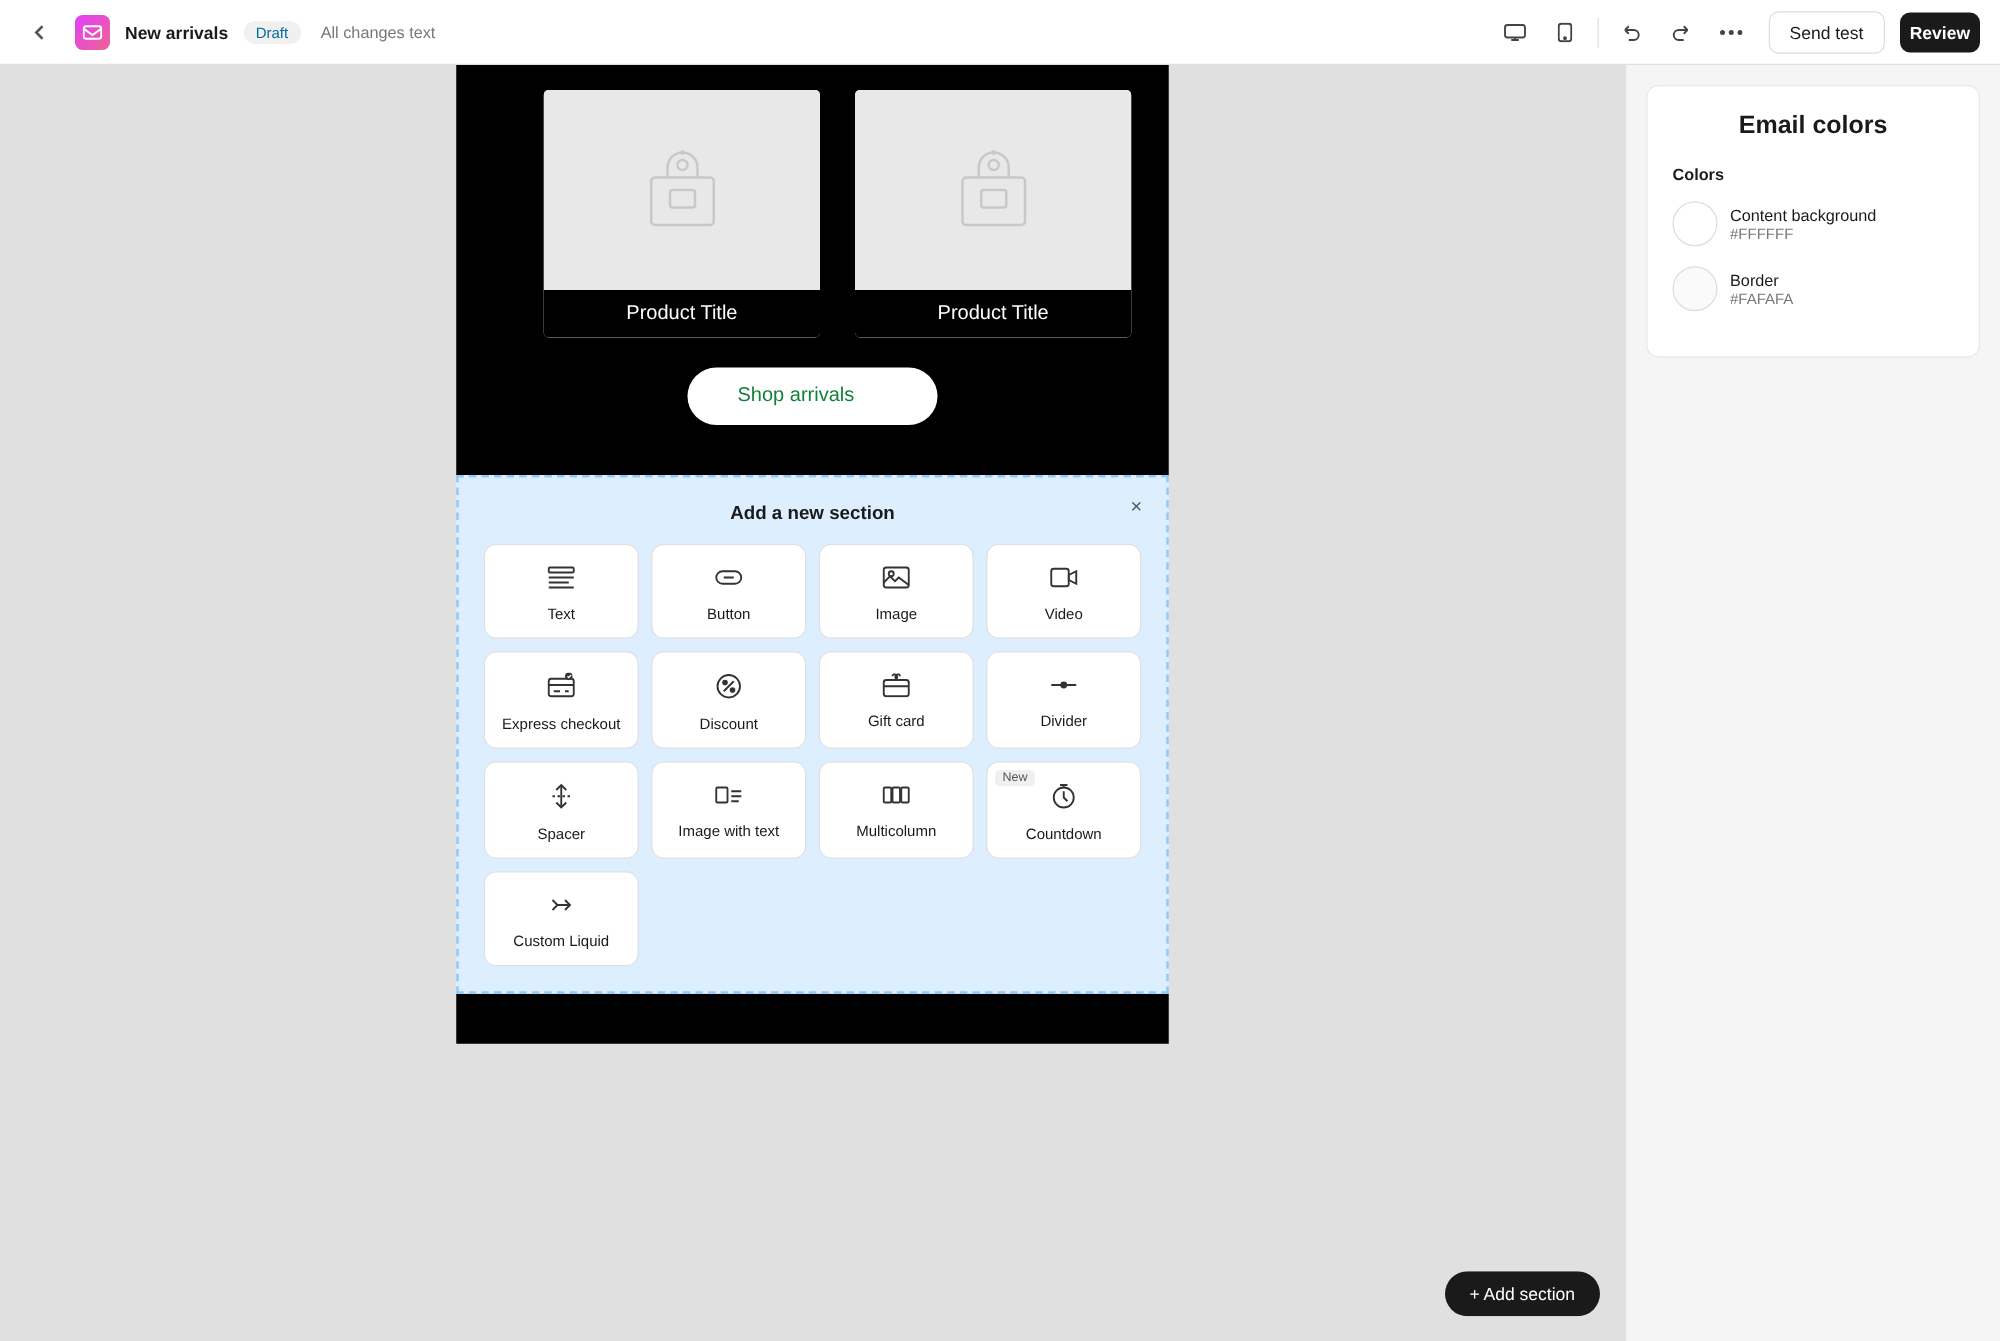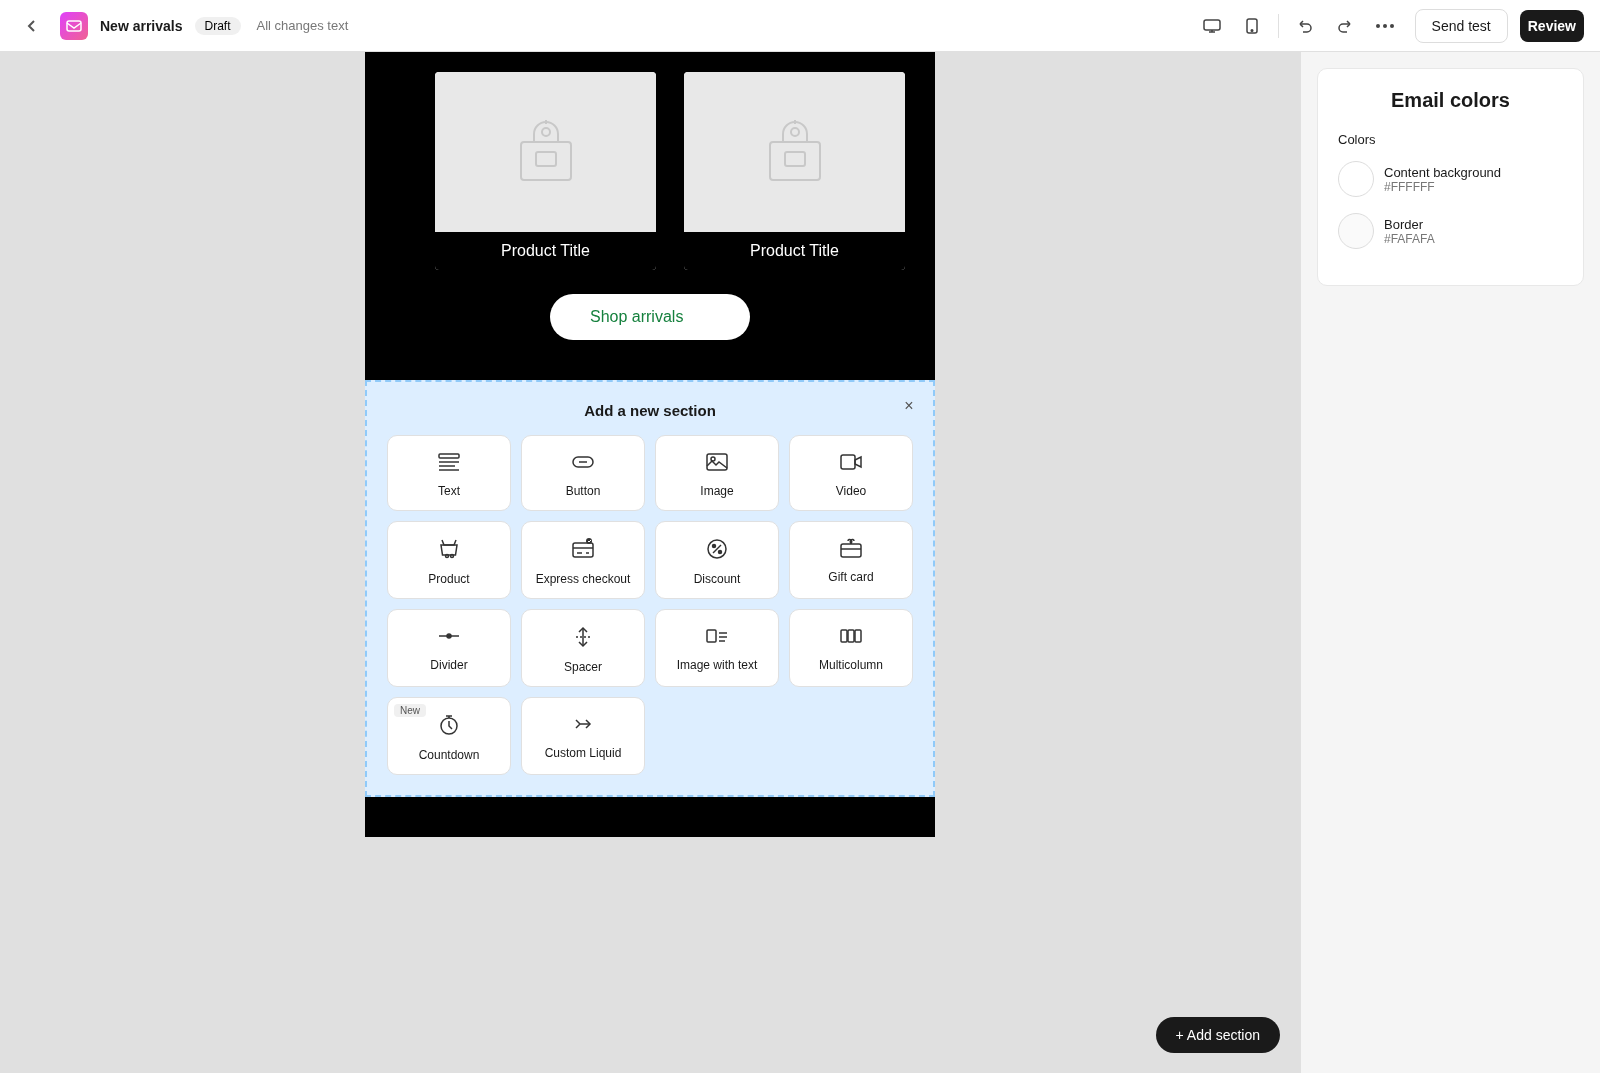--- a/index.html
+++ b/index.html
@@ -36,21 +36,21 @@
       width: 28px; height: 28px;
       background: linear-gradient(135deg, #e040fb, #f06292);
       border-radius: 6px;
       display: flex; align-items: center; justify-content: center;
       color: white; font-size: 14px;
     }
     .topbar-title {
       font-size: 14px; font-weight: 600; color: #1a1a1a;
     }
     .topbar-draft {
-      background: #f0f0f0; color: #000000;
+      background: #f0f0f0; color: #0369a1;
       font-size: 12px; padding: 2px 10px; border-radius: 12px;
       font-weight: 500;
     }
     .topbar-saved {
       font-size: 13px; color: #777;
       margin-left: 4px;
     }
     .topbar-spacer { flex: 1; }
     .topbar-icons {
       display: flex; align-items: center; gap: 4px;
@@ -270,21 +270,21 @@
     .panel-title {
       font-size: 20px;
       font-weight: 600;
       color: #1a1a1a;
       margin-bottom: 20px;
       text-align: center;
     }
 
     .colors-section-label {
       font-size: 13px;
-      font-weight: 400;
+      font-weight: 700;
       color: #1a1a1a;
       margin-bottom: 14px;
     }
 
     .color-item {
       display: flex;
       align-items: center;
       gap: 10px;
       margin-bottom: 16px;
       cursor: pointer;
@@ -448,31 +448,20 @@
           <div class="section-item">
             <div class="section-item-icon">
               <svg width="24" height="20" viewBox="0 0 24 20" fill="none" stroke="#333" stroke-width="1.5">
                 <rect x="2" y="3" width="14" height="14" rx="2"></rect>
                 <path d="M16 8l6-3v10l-6-3V8z"></path>
               </svg>
             </div>
             <span class="section-item-label">Video</span>
           </div>
 
-          <div class="section-item">
-            <div class="section-item-icon">
-              <svg width="22" height="22" viewBox="0 0 22 22" fill="none" stroke="#333" stroke-width="1.5">
-                <path d="M4 2l2 5h10l2-5"></path>
-                <path d="M3 7h16l-1.5 10H4.5L3 7z"></path>
-                <circle cx="9" cy="18" r="1.5"></circle>
-                <circle cx="14" cy="18" r="1.5"></circle>
-              </svg>
-            </div>
-            <span class="section-item-label">Product</span>
-          </div>
 
           <div class="section-item">
             <div class="section-item-icon">
               <svg width="24" height="22" viewBox="0 0 24 22" fill="none" stroke="#333" stroke-width="1.5">
                 <rect x="2" y="5" width="20" height="14" rx="2"></rect>
                 <path d="M2 10h20"></path>
                 <path d="M6 15h5M15 15h3"></path>
                 <circle cx="18" cy="3" r="3" fill="#333" stroke="none"></circle>
                 <path d="M17 3l1 1 2-2" stroke="white" stroke-width="1"></path>
               </svg>

